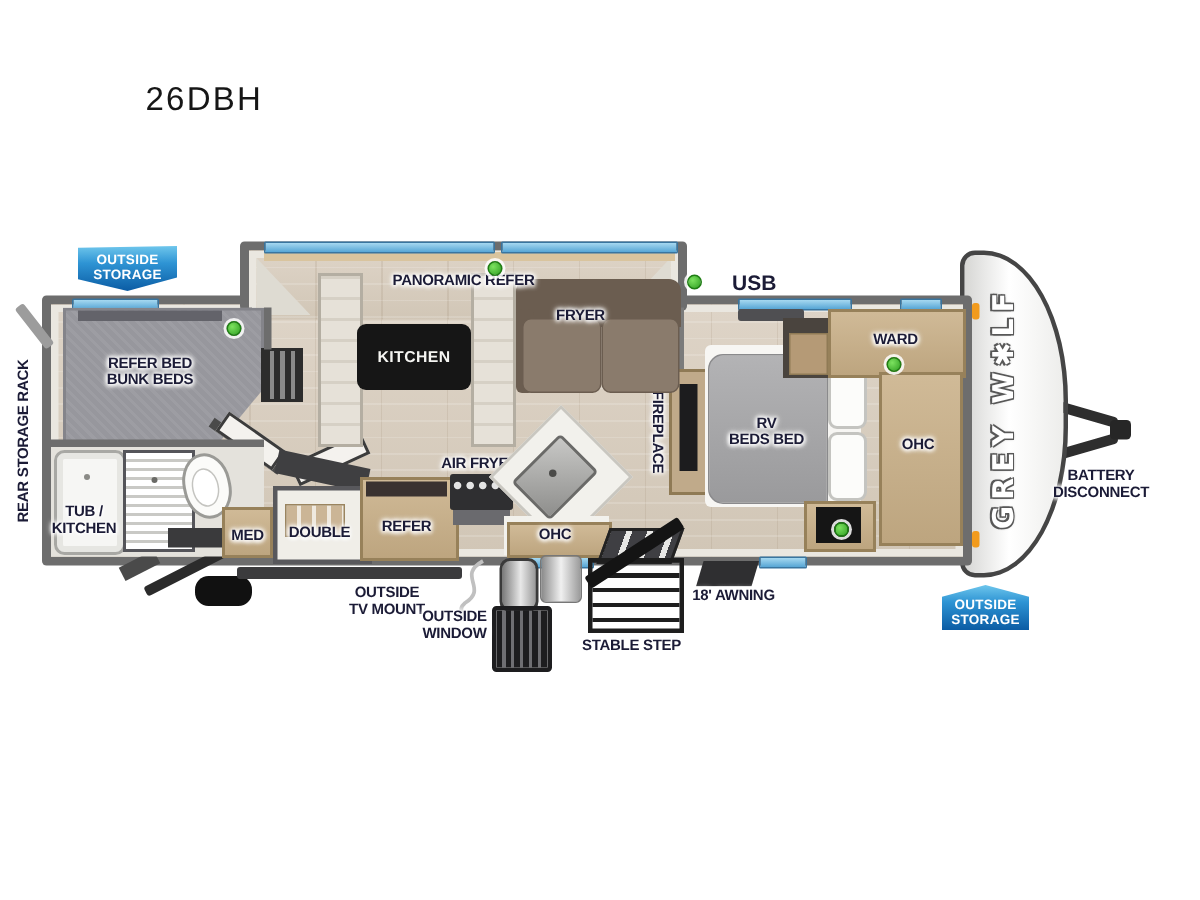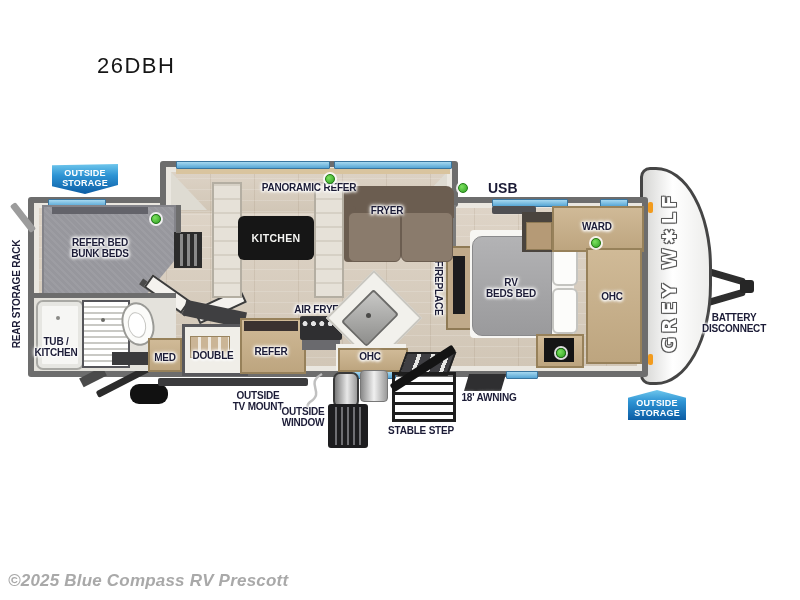--- a/index.html
+++ b/index.html
@@ -222,15 +222,14 @@
        clip-path:polygon(0 4%,100% 0,100% 70%,50% 100%,0 74%);">
     <div>OUTSIDE</div>
     <div>STORAGE</div>
   </div>
   <div class="badge" style="left:628px;top:390px;width:58px;height:30px;padding-top:8px;box-sizing:border-box;
        clip-path:polygon(0 26%,50% 0,100% 26%,100% 100%,0 100%);">
     <div>OUTSIDE</div>
     <div>STORAGE</div>
   </div>
 
-  <div class="abs" style="left:8px;top:571px;font-size:17px;font-weight:bold;font-style:italic;color:#a9a9a9;letter-spacing:.2px;">©2025 Blue Compass RV Prescott</div>
 
 </div>
 
 </body></html>

